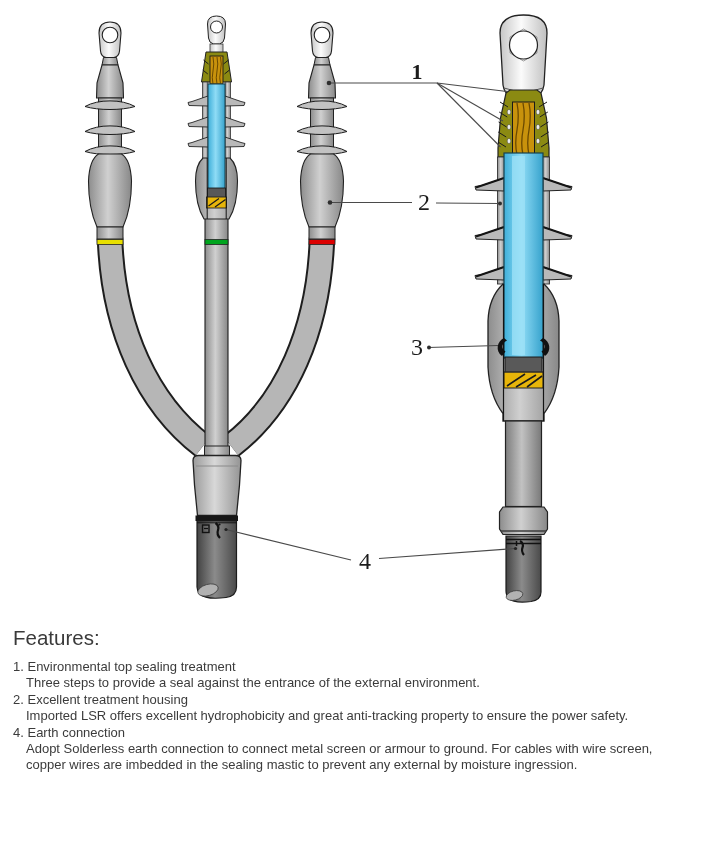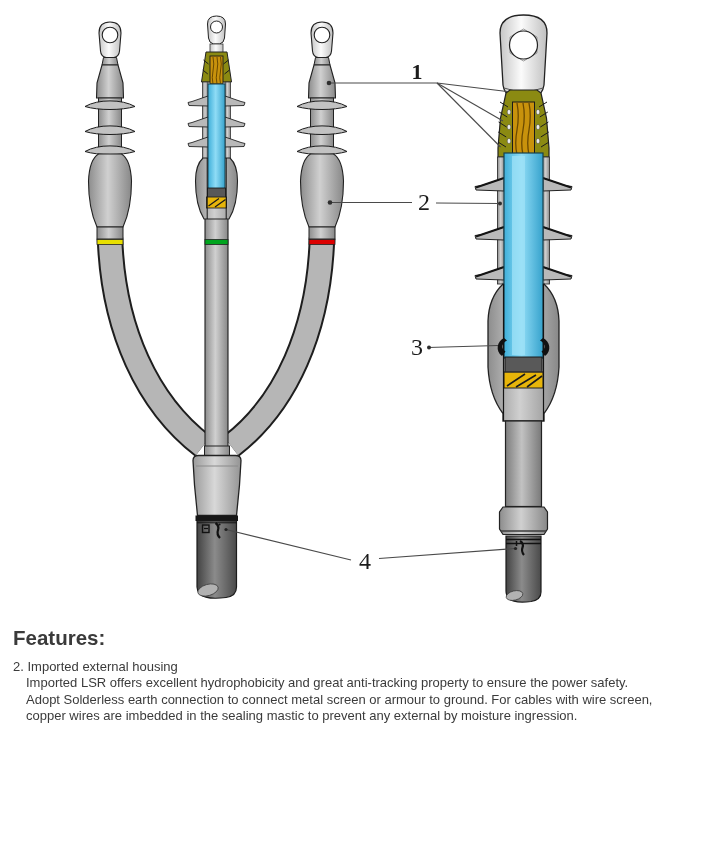--- a/index.html
+++ b/index.html
@@ -2,21 +2,21 @@
 <html><head>
 <meta charset="utf-8">
 <style>
   html,body{margin:0;padding:0;background:#ffffff;}
   .page{position:relative;width:706px;height:842px;background:#ffffff;overflow:hidden;
         font-family:"Liberation Sans",sans-serif;color:#3b3b3b;}
   .diagram-wrap{position:absolute;top:0;left:0;width:706px;height:612px;}
   svg text.callout{font-family:"Liberation Serif",serif;font-size:24px;fill:#1c1c1c;}
   svg text.callout.bold{font-weight:bold;font-size:22px;}
   .features{position:absolute;top:612px;left:0;width:706px;padding:0 8px 0 13px;box-sizing:border-box;}
-  .features h2{margin:14px 0 9px 0;font-size:20.5px;font-weight:bold;color:#3a3a3a;letter-spacing:0;}
+  .features h2{margin:14px 0 9px 0;font-size:20.5px;font-weight:normal;color:#3a3a3a;letter-spacing:0;}
   .features ol{list-style:none;margin:0;padding:0;}
   .features li{margin:0 0 0 0;}
   .fi-head{font-size:13px;line-height:16.4px;color:#3b3b3b;}
   .fi-desc{font-size:13px;line-height:16.4px;color:#3b3b3b;margin-left:13px;max-width:668px;}
 </style>
 </head>
 <body>
 
 <div class="page">
   <div class="diagram-wrap">
@@ -222,23 +222,28 @@
         <text class="callout" x="365" y="569" text-anchor="middle" stroke="none">4</text>
       </g>
     </g>
   </svg>
   </div>
 
   <div class="features">
     <h2>Features:</h2>
     <ol>
       <li>
-        <div class="fi-head"><span>2.</span> <span>Imported external housing</span></div>
+        <div class="fi-head"><span>1.</span> <span>Environmental top sealing treatment</span></div>
+        <div class="fi-desc">Three steps to provide a seal against the entrance of the external environment.</div>
+      </li>
+      <li>
+        <div class="fi-head"><span>2.</span> <span>Excellent treatment housing</span></div>
         <div class="fi-desc">Imported LSR offers excellent hydrophobicity and great anti-tracking property to ensure the power safety.</div>
       </li>
       <li>
       </li>
       <li>
+        <div class="fi-head"><span>4.</span> <span>Earth connection</span></div>
         <div class="fi-desc">Adopt Solderless earth connection to connect metal screen or armour to ground. For cables with wire screen, copper wires are imbedded in the sealing mastic to prevent any external by moisture ingression.</div>
       </li>
     </ol>
   </div>
 </div>
 
 </body></html>

